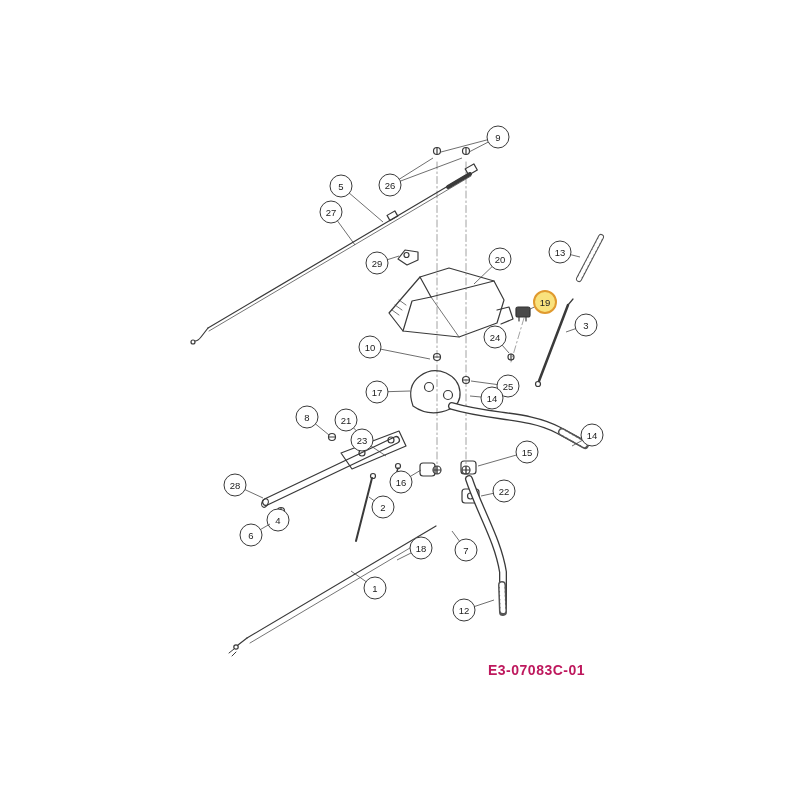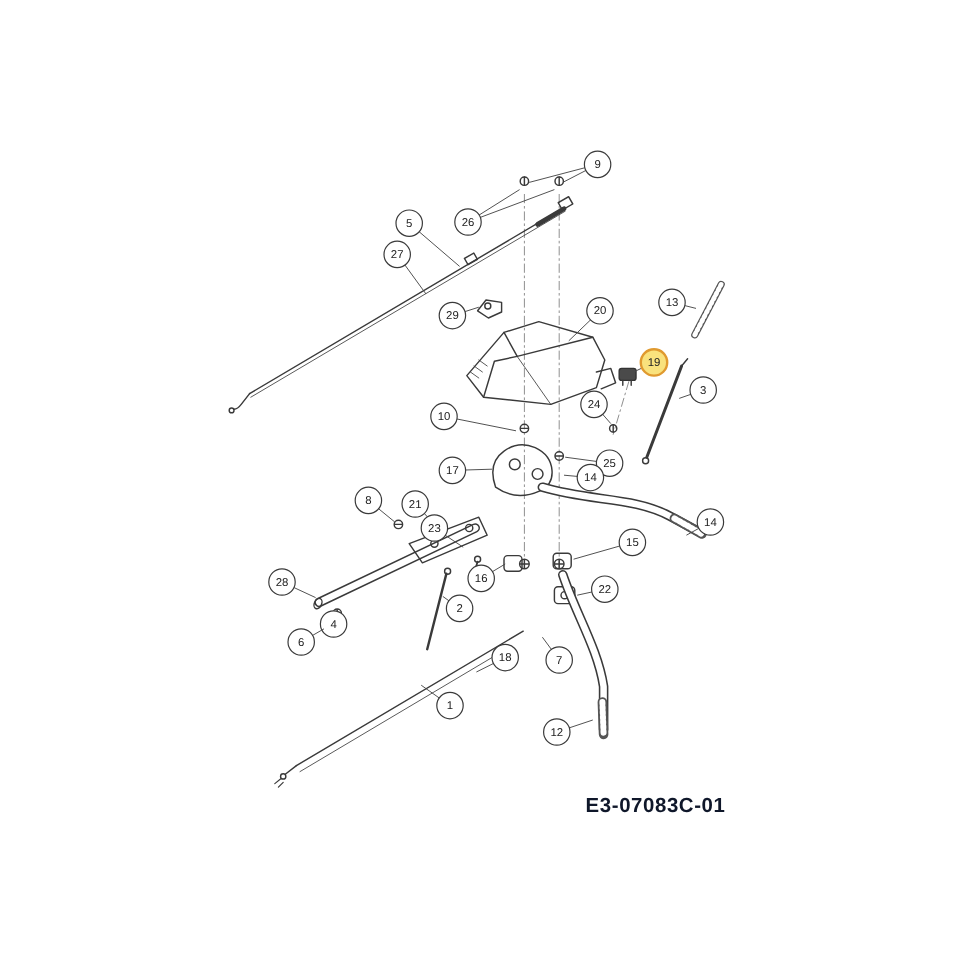--- a/index.html
+++ b/index.html
@@ -18,24 +18,24 @@
   svg.layer {
     position: absolute;
     left: 0;
     top: 0;
   }
   .diagram-code {
     position: absolute;
     left: 488px;
     top: 662px;
     font-family: "Liberation Sans", sans-serif;
-    font-size: 17px;
+    font-size: 14px;
     font-weight: bold;
     letter-spacing: 0.5px;
-    color: #0f172a;
+    color: #be185d;
     white-space: nowrap;
   }
   .callout-num {
     font-family: "Liberation Sans", sans-serif;
     font-size: 9.5px;
     fill: #222222;
   }
 </style>
 </head>
 <body>

